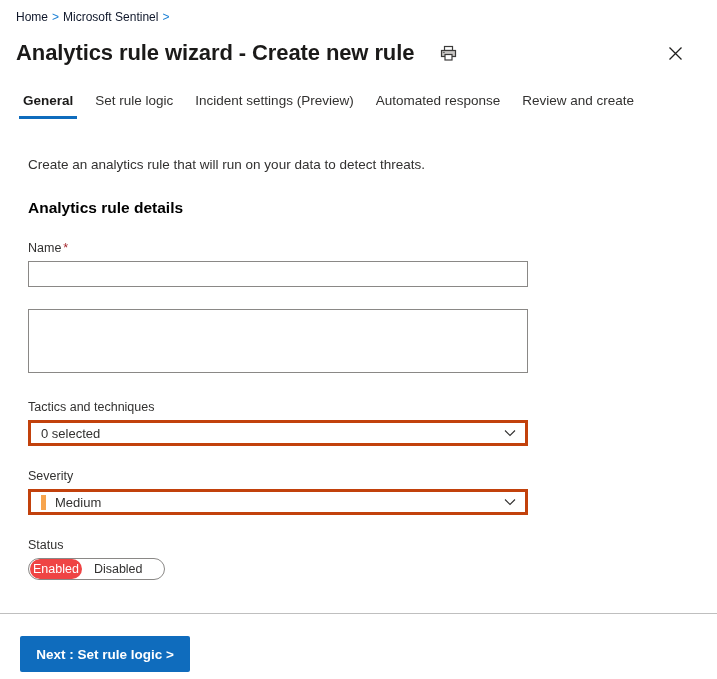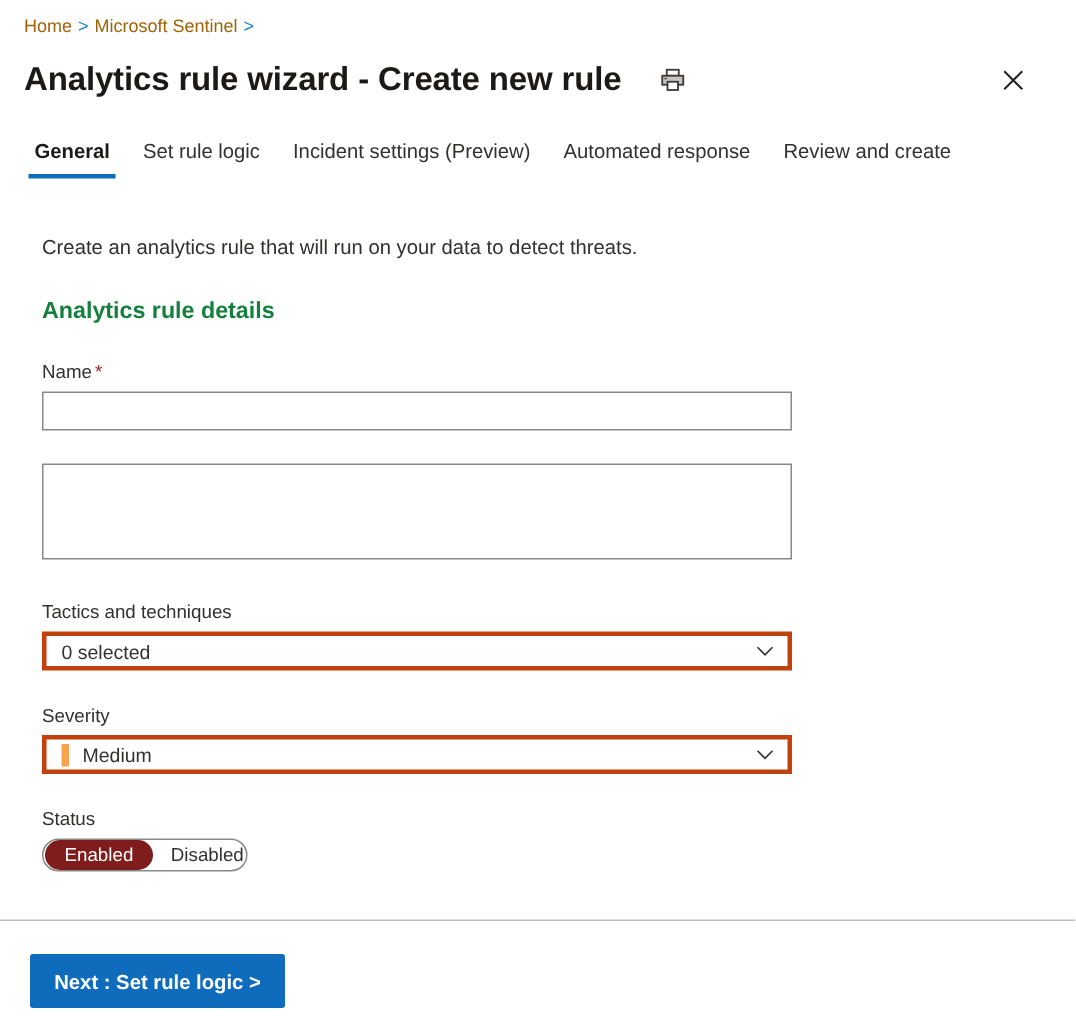--- a/index.html
+++ b/index.html
@@ -19,21 +19,21 @@
 
   
   .breadcrumb {
     padding: 10px 0 0 16px;
     font-size: 12px;
     line-height: 14px;
     color: #0f6cbd;
     white-space: nowrap;
   }
   .breadcrumb .crumb {
-    color: #a16207;
+    color: #0f172a;
     cursor: pointer;
   }
   .breadcrumb .sep {
     color: #1a7fd4;
     margin: 0 4px;
   }
 
   
   .title-row {
     display: flex;
@@ -120,21 +120,21 @@
     line-height: 18px;
     color: #323130;
     padding-left: 12px;
   }
   .section-title {
     margin-top: 24px;
     padding-left: 12px;
     font-size: 15.5px;
     line-height: 20px;
     font-weight: 700;
-    color: #15803d;
+    color: #000000;
   }
 
   .field {
     padding-left: 12px;
     margin-top: 22px;
   }
   .field-label {
     font-size: 12.5px;
     line-height: 16px;
     color: #323130;
@@ -222,25 +222,25 @@
     padding: 0 12px;
     height: 20px;
     display: flex;
     align-items: center;
     justify-content: center;
     color: #323130;
     border-radius: 12px;
     white-space: nowrap;
   }
   .toggle-opt.on {
-    background: #7f1d1d;
+    background: #ef4444;
     color: #ffffff;
     font-weight: 400;
     margin: 1px 0 1px 1px;
-    padding: 0 13px;
+    padding: 0 3px;
   }
 
   
   .divider {
     position: absolute;
     left: 0;
     right: 0;
     top: 613px;
     height: 1px;
     background: #bfbfbf;

